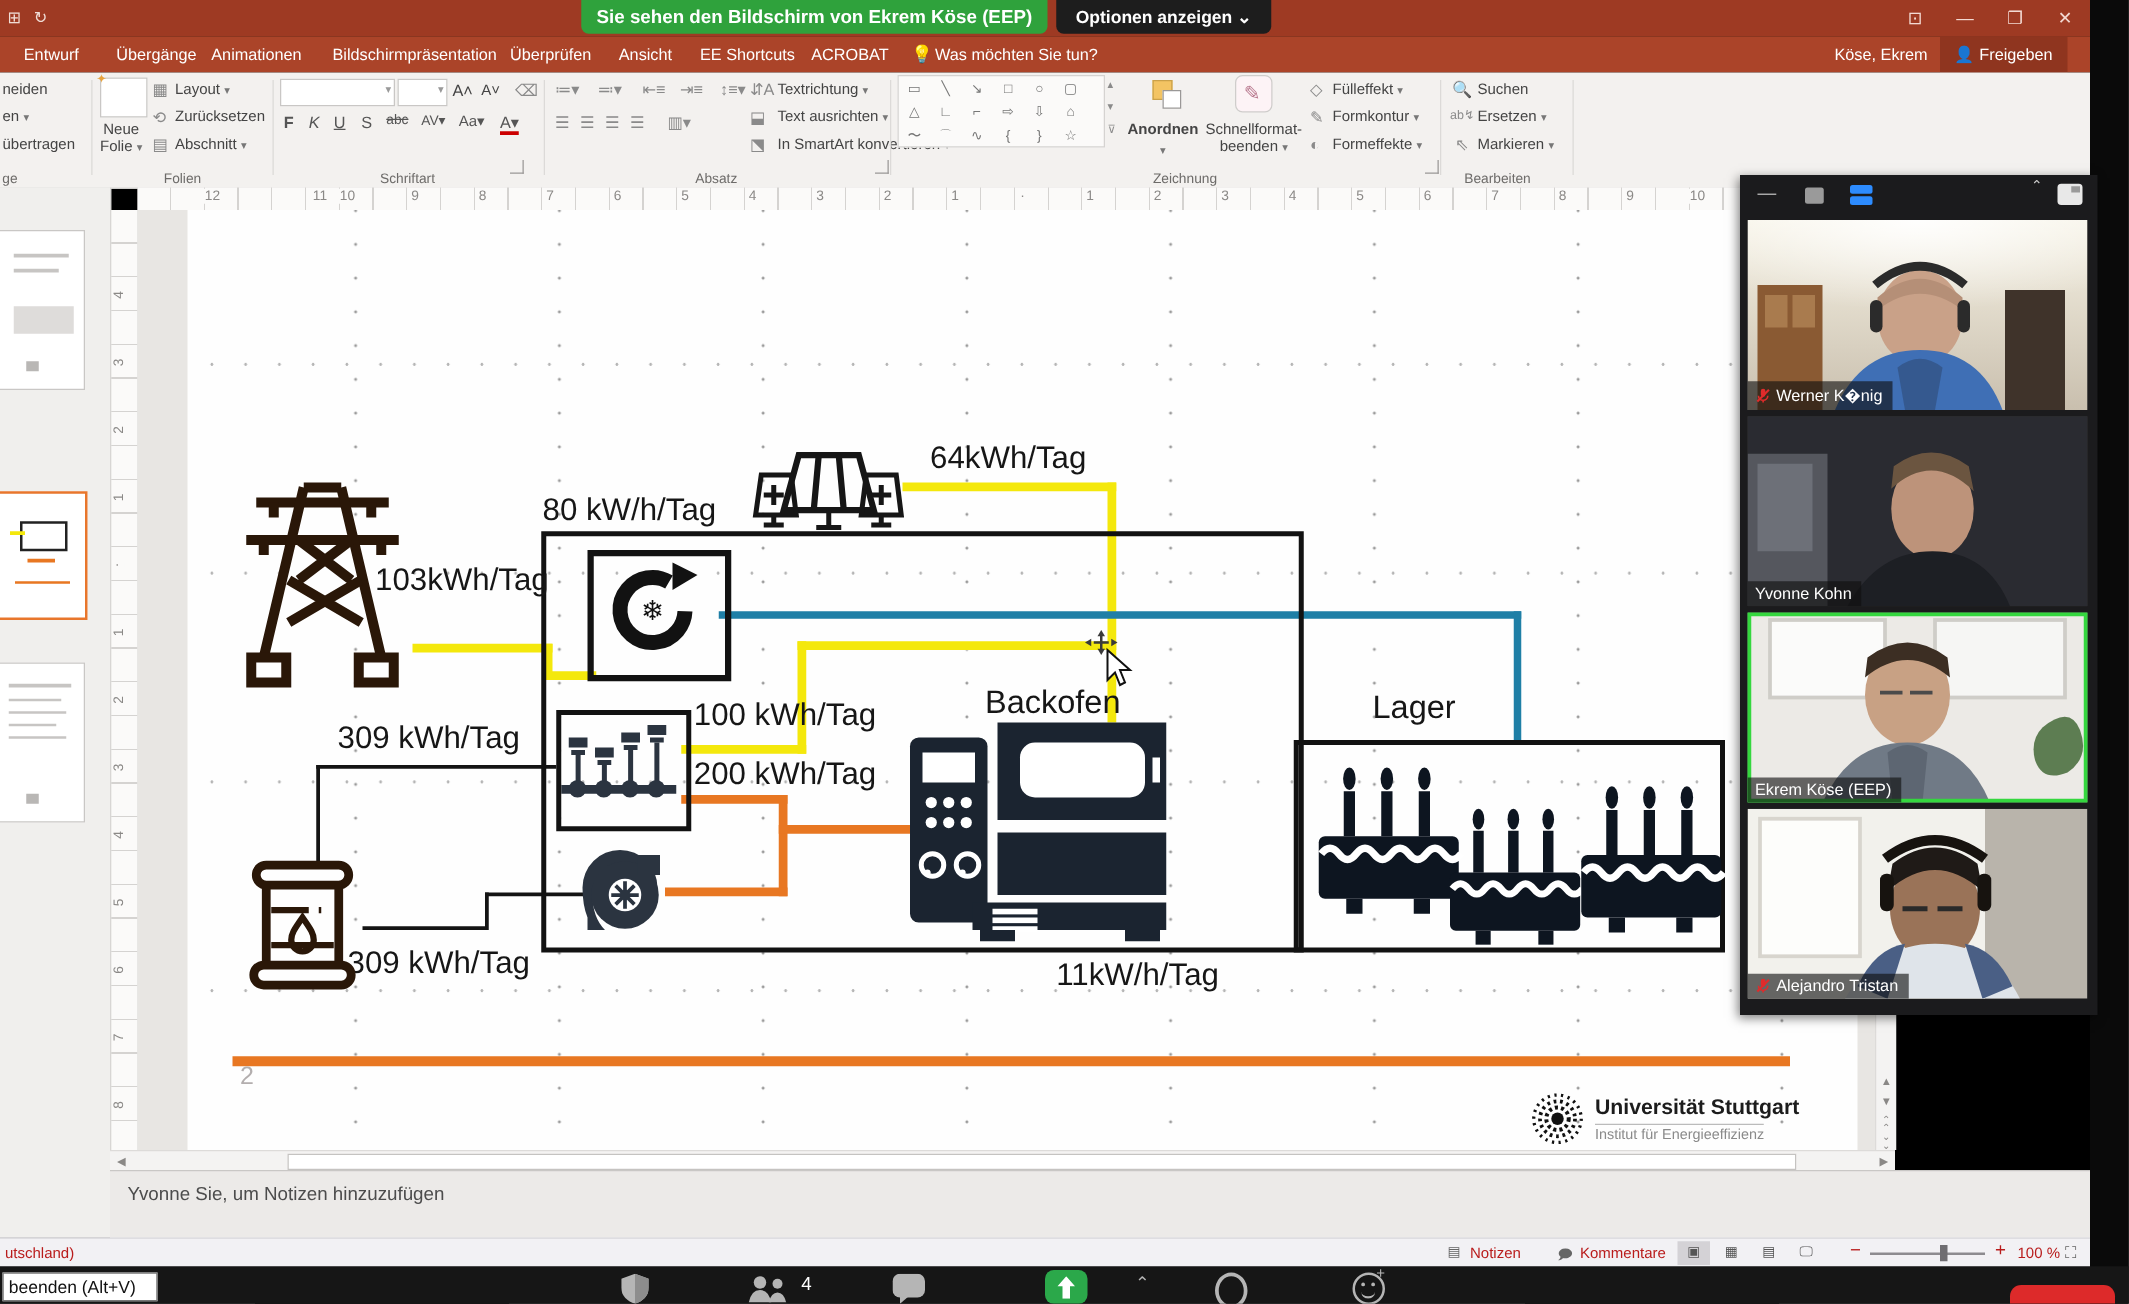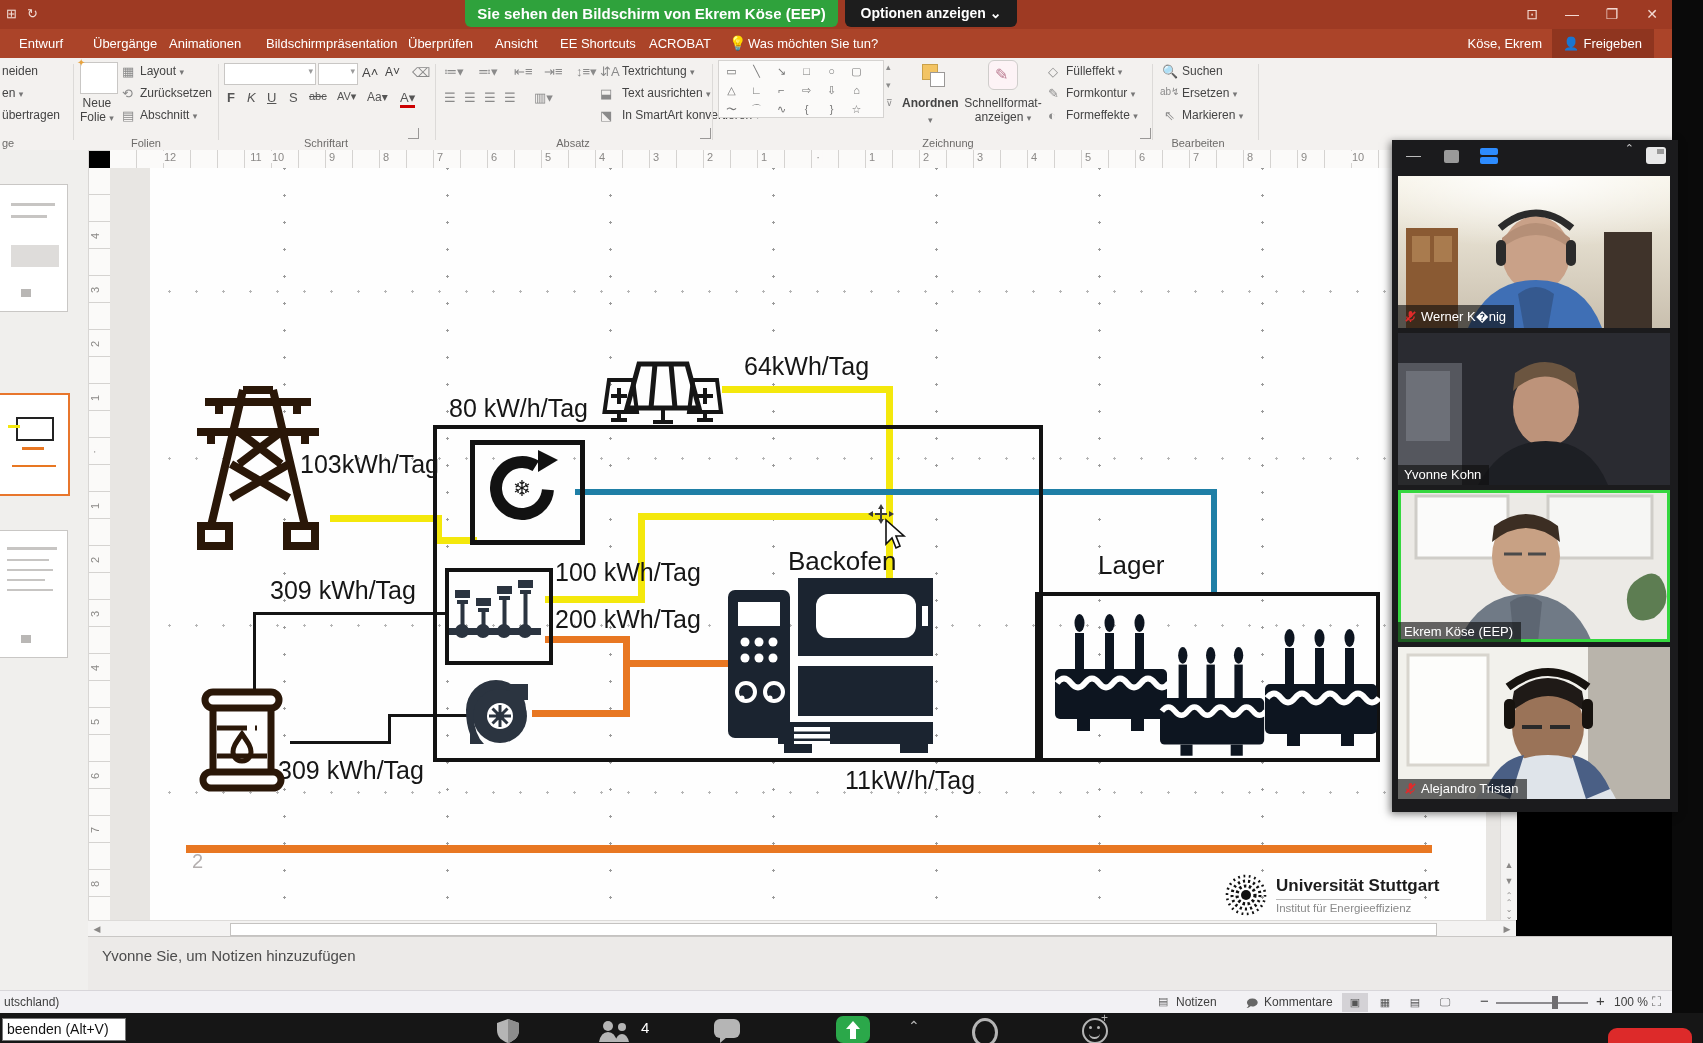--- a/index.html
+++ b/index.html
@@ -61,21 +61,21 @@
   #logosub{left:1126px;top:731px;font-size:11.5px;color:#8a8a8a;white-space:nowrap;border-top:1px solid #bbb;padding-top:2px;}
   
   #vscroll{left:1500px;top:168px;width:16px;height:752px;background:#f4f3f2;border-left:1px solid #dddbd9;}
   .sbtn{position:absolute;left:1px;width:14px;height:14px;color:#8a8886;font-size:9px;text-align:center;line-height:14px;}
   #hscroll{left:88px;top:920px;width:1428px;height:16px;background:#f4f3f2;border-top:1px solid #dddbd9;}
   #hthumb{position:absolute;left:142px;top:2px;width:1205px;height:11px;background:#fff;border:1px solid #c5c3c1;}
   #notes{left:88px;top:936px;width:1584px;height:54px;background:#eceae8;border-top:1px solid #c9c7c5;}
   #notes div{margin:10px 0 0 14px;font-size:15px;color:#4c4c4c;}
   #notesleft{left:0;top:936px;width:88px;height:54px;background:#f0efed;}
   #status{left:0;top:990px;width:1672px;height:23px;background:#f2f1f4;border-top:1px solid #d8d6da;}
-  .stx{position:absolute;top:4px;font-size:12px;color:#404040;white-space:nowrap;}
+  .stx{position:absolute;top:4px;font-size:12px;color:#b91c1c;white-space:nowrap;}
   .sic{position:absolute;top:4px;font-size:11px;color:#666;}
   .viewic{position:absolute;top:2px;width:26px;height:19px;text-align:center;font-size:11px;color:#555;line-height:19px;}
   
   #bottombar{left:0;top:1013px;width:1703px;height:30px;background:#161616;}
   .zic{position:absolute;color:#b5b5b5;}
   
   #vpanel{left:1392px;top:140px;width:286px;height:672px;background:#1b1b1d;z-index:50;box-shadow:-2px 2px 8px rgba(0,0,0,.5);}
   #vhead{position:relative;height:34px;}
   .tile{position:absolute;left:6px;width:272px;height:152px;overflow:hidden;background:#333;}
   .namebar{position:absolute;left:0;bottom:0;background:rgba(15,15,15,.62);color:#fff;font-size:13px;
@@ -181,21 +181,21 @@
   <span class="ric" style="left:886px;top:4px;font-size:9px">▴</span>
   <span class="ric" style="left:886px;top:22px;font-size:9px">▾</span>
   <span class="ric" style="left:886px;top:40px;font-size:9px">⊽</span>
   <div class="abs" style="left:922px;top:6px;width:14px;height:14px;background:#f3c463;border:1px solid #caa14a"></div>
   <div class="abs" style="left:930px;top:14px;width:13px;height:13px;background:#fff;border:1px solid #9a9897"></div>
   <span class="rtx" style="left:902px;top:38px;font-weight:bold"><span>Anordnen</span></span>
   <span class="rtx" style="left:928px;top:54px"><span class="car">▾</span></span>
   <div class="abs" style="left:988px;top:2px;width:28px;height:28px;background:#fdf3f6;border:1px solid #cfcdcb;border-radius:6px">
       <span style="position:absolute;left:6px;top:4px;color:#b9798f">✎</span>
     </div>
-  <div class="rtx" style="left:958px;top:38px;text-align:center;width:90px"><span>Schnellformat-</span><br><span>anzeigen</span> <span class="car">▾</span></div>
+  <div class="rtx" style="left:958px;top:38px;text-align:center;width:90px"><span>Schnellformat-</span><br><span>beenden</span> <span class="car">▾</span></div>
   <span class="ric" style="left:1048px;top:6px">◇</span>
   <span class="rtx" style="left:1066px;top:6px"><span>Fülleffekt</span> <span class="car">▾</span></span>
   <span class="ric" style="left:1048px;top:28px">✎</span>
   <span class="rtx" style="left:1066px;top:28px"><span>Formkontur</span> <span class="car">▾</span></span>
   <span class="ric" style="left:1048px;top:50px">◐</span>
   <span class="rtx" style="left:1066px;top:50px"><span>Formeffekte</span> <span class="car">▾</span></span>
   <span class="glab" style="left:948px">Zeichnung</span>
   <div class="launch" style="left:1140px"></div>
   <div class="rsep" style="left:1152px"></div>
 
@@ -295,21 +295,21 @@
   <div class="ln bk" style="left:140px;top:573px;width:100px;height:3px"></div>
   <div class="ln bk" style="left:238px;top:546px;width:3px;height:30px"></div>
   <div class="ln bk" style="left:238px;top:546px;width:84px;height:3px"></div>
 
   <div class="dbox" style="left:283px;top:257px;width:602px;height:329px"></div>
   <div class="dbox" style="left:320px;top:272px;width:105px;height:95px;border-width:5px"></div>
   <div class="dbox" style="left:295px;top:400px;width:100px;height:89px"></div>
   <div class="dbox" style="left:885px;top:424px;width:337px;height:162px"></div>
 
   <div class="dlab" style="left:150px;top:282px">103kWh/Tag</div>
-  <div class="dlab" style="left:299px;top:226px">80 kW/h/Tag</div>
+  <div class="dlab" style="left:284px;top:226px">80 kW/h/Tag</div>
   <div class="dlab" style="left:594px;top:184px">64kWh/Tag</div>
   <div class="dlab" style="left:405px;top:390px">100 kWh/Tag</div>
   <div class="dlab" style="left:405px;top:437px">200 kWh/Tag</div>
   <div class="dlab" style="left:120px;top:408px">309 kWh/Tag</div>
   <div class="dlab" style="left:128px;top:588px">309 kWh/Tag</div>
   <div class="dlab" style="left:695px;top:598px">11kW/h/Tag</div>
   <div class="dlab big" style="left:638px;top:378px">Backofen</div>
   <div class="dlab big" style="left:948px;top:382px">Lager</div>
 
   <svg class="abs" style="left:0;top:0" width="1336" height="752" viewBox="0 0 1336 752">

